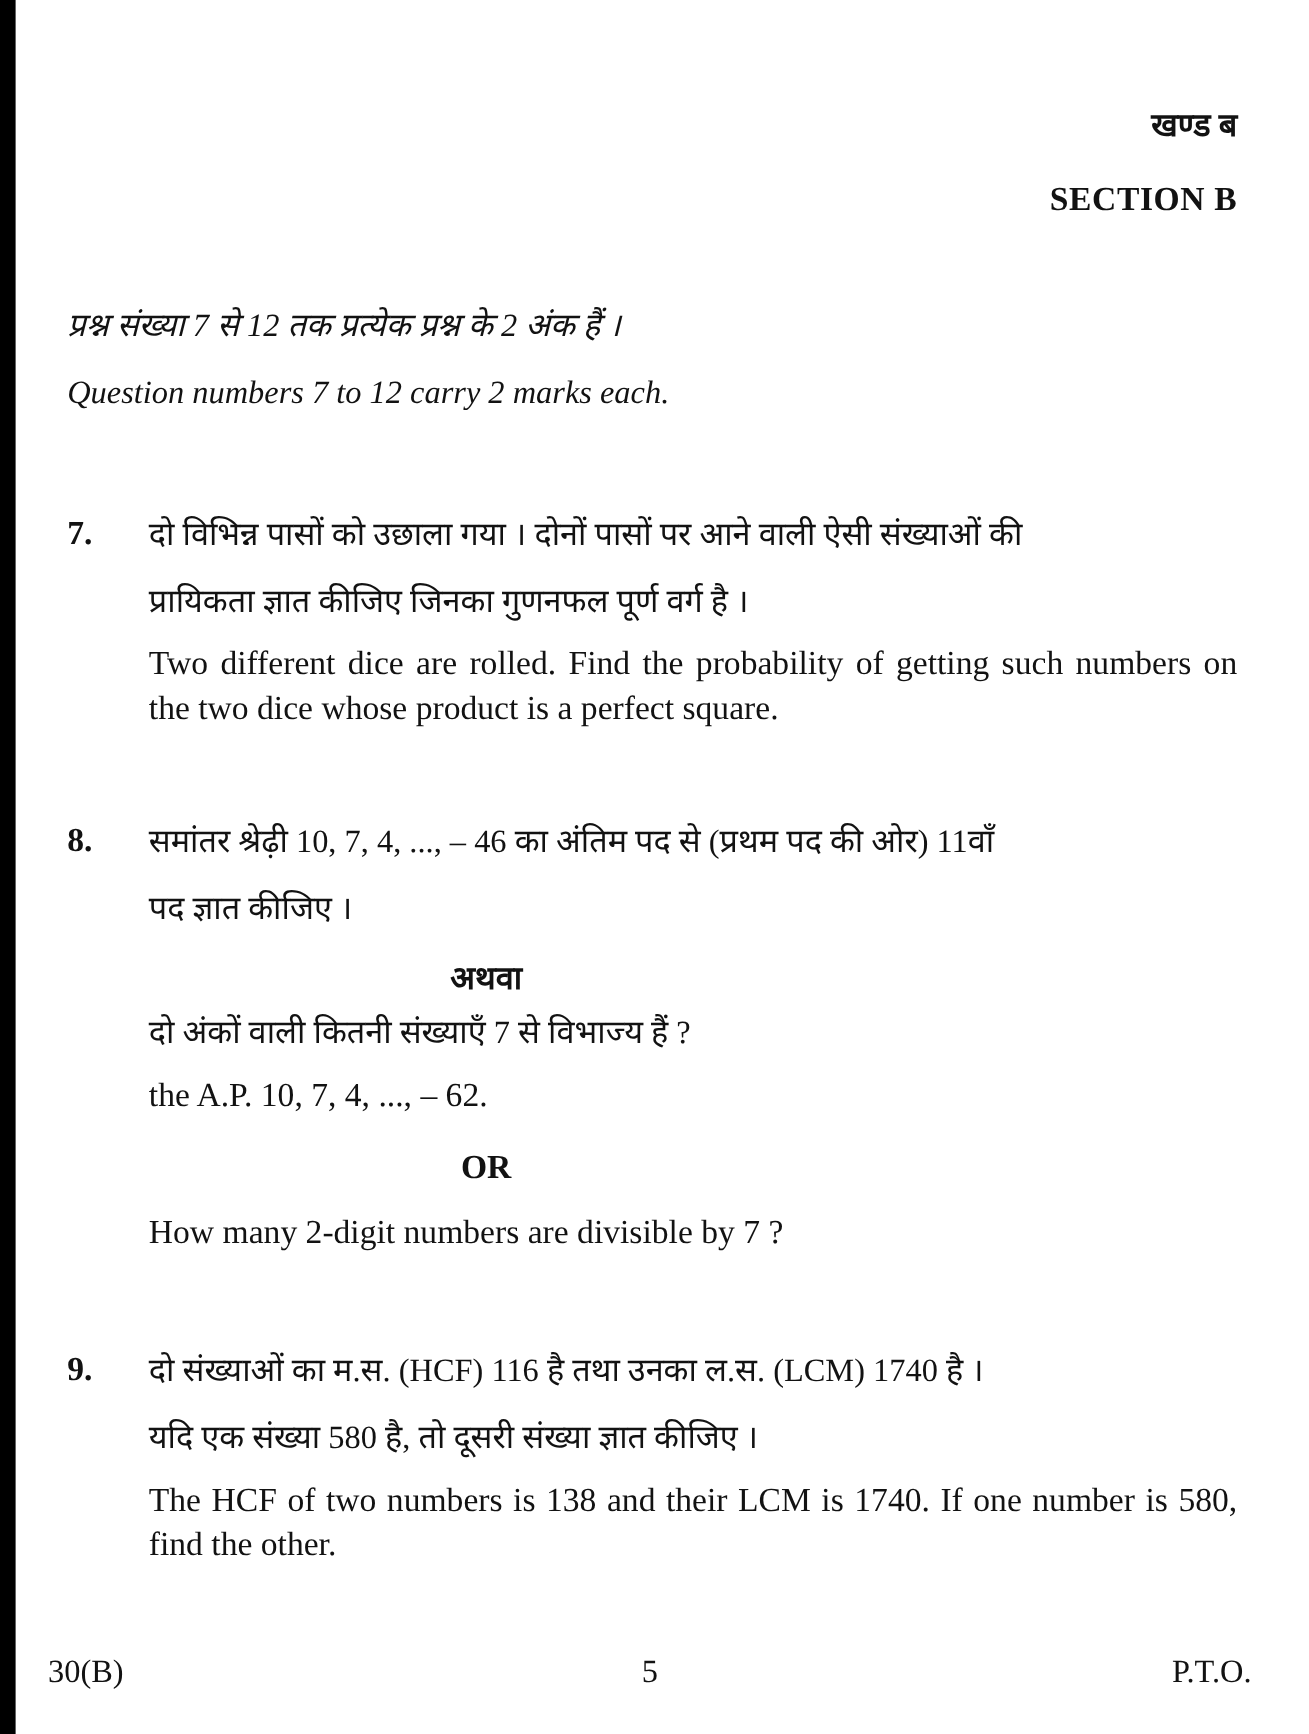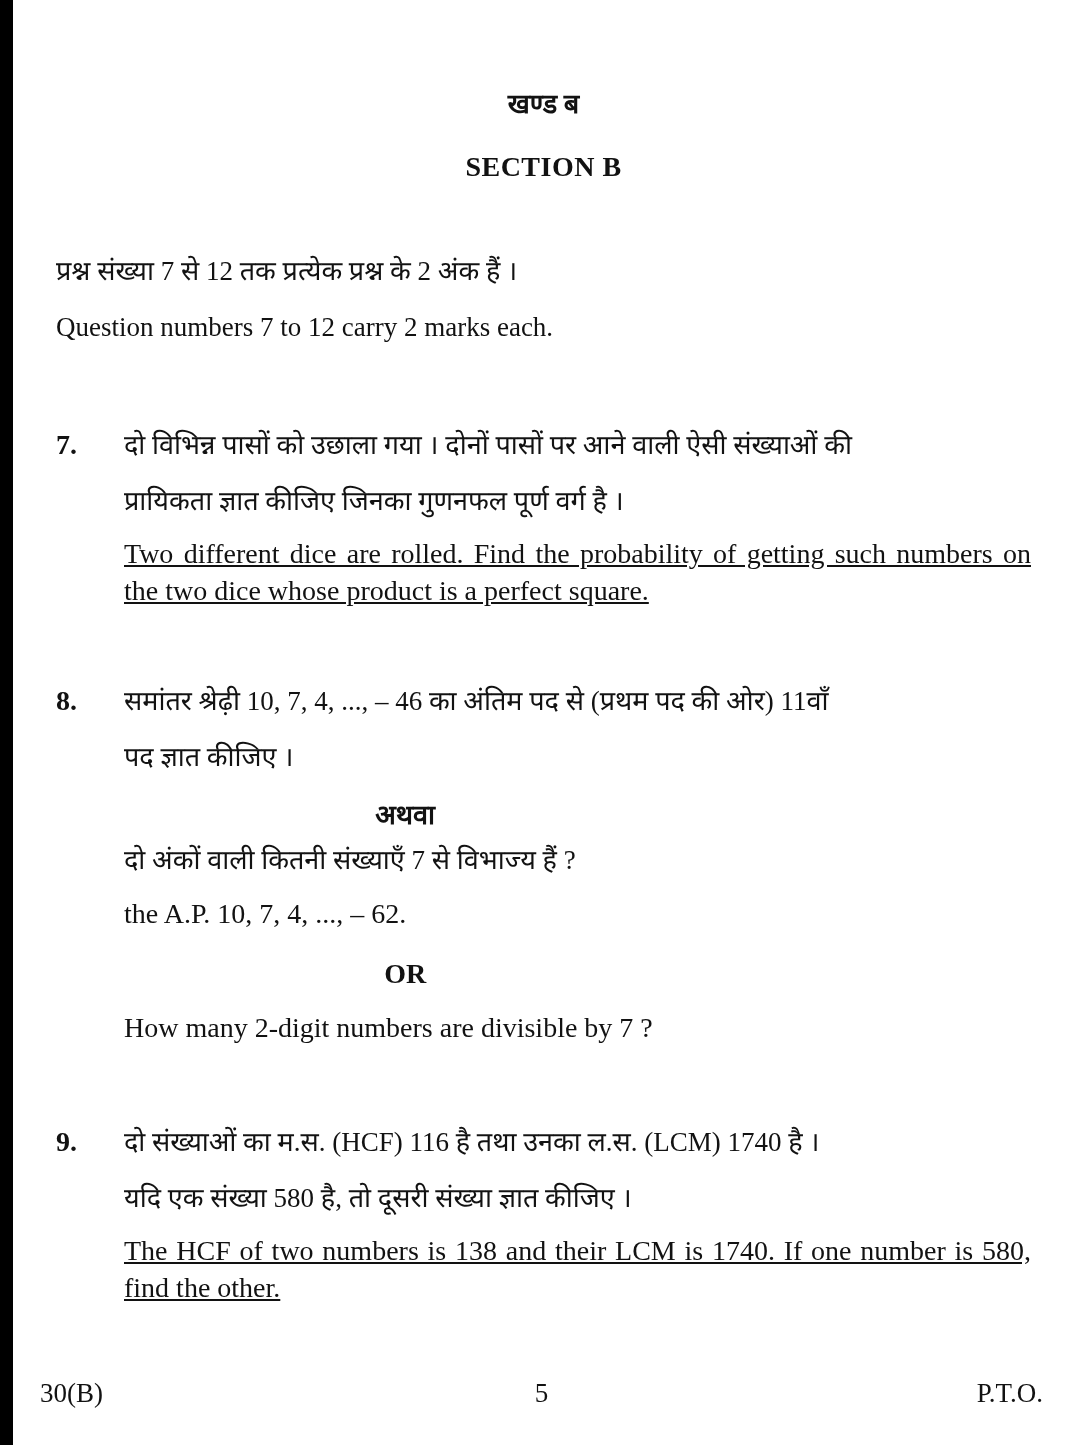--- a/index.html
+++ b/index.html
@@ -24,34 +24,35 @@
     height: 100%;
     background: #000000;
   }
   .content {
     position: absolute;
     left: 56px;
     right: 60px;
     top: 0;
   }
   .center-head {
-    text-align: center;
+    text-align: right;
     font-weight: bold;
   }
   .head-hindi {
     padding-top: 84px;
     font-size: 27px;
   }
   .head-english {
     margin-top: 30px;
     font-size: 28px;
     letter-spacing: 0.5px;
   }
   .note-block {
     margin-top: 60px;
+    font-style: italic;
   }
   .note-line {
     font-size: 27px;
     line-height: 56px;
   }
   .question {
     display: flex;
     align-items: flex-start;
   }
   .q7 { margin-top: 62px; }
@@ -70,21 +71,20 @@
   }
   .hindi-line {
     font-size: 27px;
     line-height: 56px;
   }
   .english-par {
     margin-top: 6px;
     font-size: 28px;
     line-height: 37px;
     text-align: justify;
-    text-decoration: underline;
   }
   .english-line {
     margin-top: 6px;
     font-size: 28px;
     line-height: 52px;
   }
   .or-wrap {
     width: 62%;
     text-align: center;
     font-weight: bold;

